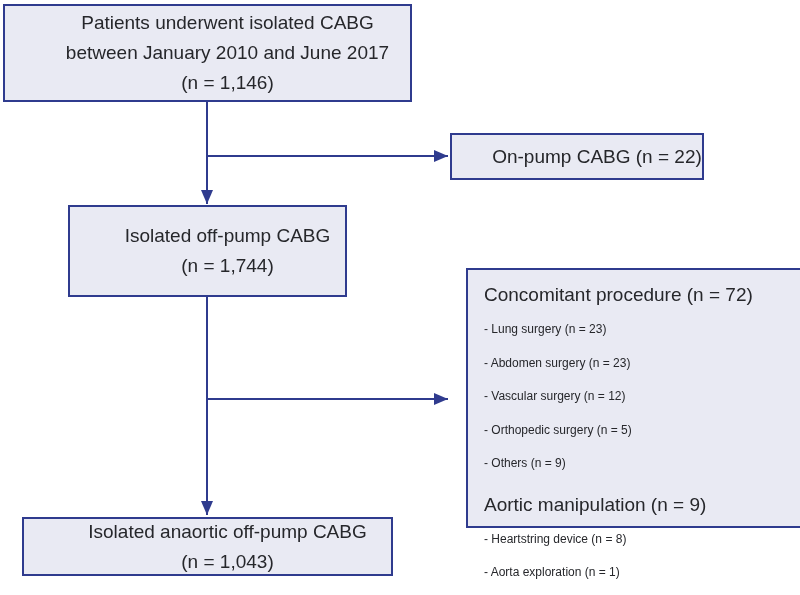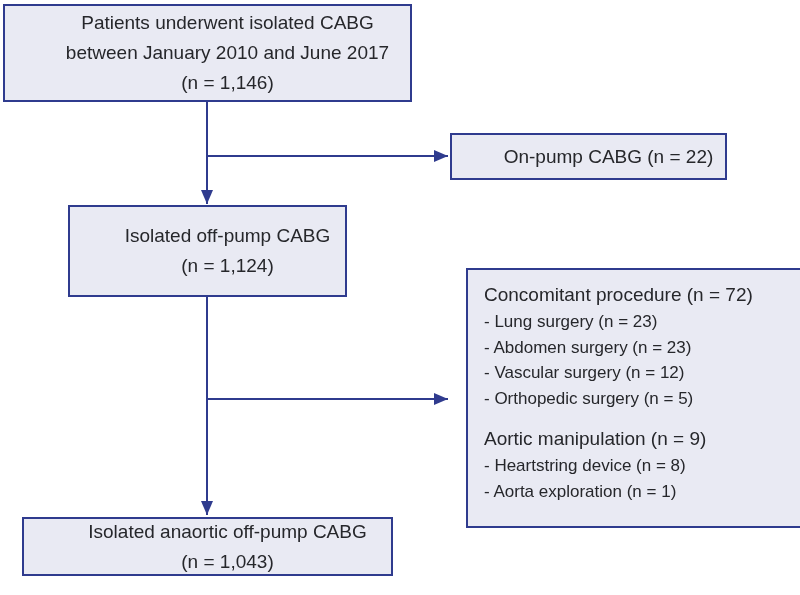--- a/index.html
+++ b/index.html
@@ -28,30 +28,30 @@
   }
   .box.centered {
     display: flex;
     flex-direction: column;
     align-items: center;
     justify-content: center;
     text-align: center;
   }
   .box .line { font-size: 19px; line-height: 30px; white-space: nowrap; }
   #top-box      { left: 3px;   top: 4px;   width: 409px; height: 98px; }
-  #onpump-box   { left: 450px; top: 133px; width: 277px; height: 47px; }
+  #onpump-box   { left: 450px; top: 133px; width: 254px; height: 47px; }
   #offpump-box  { left: 68px;  top: 205px; width: 279px; height: 92px; }
   #final-box    { left: 22px;  top: 517px; width: 371px; height: 59px; }
   #exclusion-box {
     left: 466px; top: 268px; width: 345px; height: 260px;
     padding: 11px 16px 20px 16px;
   }
   .section + .section { margin-top: 14px; }
   .section .heading { font-size: 19px; line-height: 28px; white-space: nowrap; }
-  .section .item    { font-size: 17px; line-height: 25.5px; white-space: nowrap; }
+  .section .item    { font-size: 12px; line-height: 25.5px; white-space: nowrap; margin-top: 8px; }
   svg.connectors {
     position: absolute;
     left: 0; top: 0;
     width: 800px; height: 595px;
     pointer-events: none;
   }
   .connector { stroke: var(--arrow, #2f3b8e); stroke-width: 2; fill: none; }
   .arrowhead-shape { fill: var(--arrow, #2f3b8e); }
 </style>
 </head>
@@ -76,30 +76,31 @@
     <div class="line">between January 2010 and June 2017</div>
     <div class="line">(n = 1,146)</div>
   </div>
 
   <div class="box centered" id="onpump-box">
     <div class="line">On-pump CABG (n = 22)</div>
   </div>
 
   <div class="box centered" id="offpump-box">
     <div class="line">Isolated off-pump CABG</div>
-    <div class="line">(n = 1,124)</div>
+    <div class="line">(n = 1,744)</div>
   </div>
 
   <div class="box" id="exclusion-box">
     <div class="section">
       <div class="heading">Concomitant procedure (n = 72)</div>
       <div class="item">- Lung surgery (n = 23)</div>
       <div class="item">- Abdomen surgery (n = 23)</div>
       <div class="item">- Vascular surgery (n = 12)</div>
       <div class="item">- Orthopedic surgery (n = 5)</div>
+      <div class="item">- Others (n = 9)</div>
     </div>
     <div class="section">
       <div class="heading">Aortic manipulation (n = 9)</div>
       <div class="item">- Heartstring device (n = 8)</div>
       <div class="item">- Aorta exploration (n = 1)</div>
     </div>
   </div>
 
   <div class="box centered" id="final-box">
     <div class="line">Isolated anaortic off-pump CABG</div>

